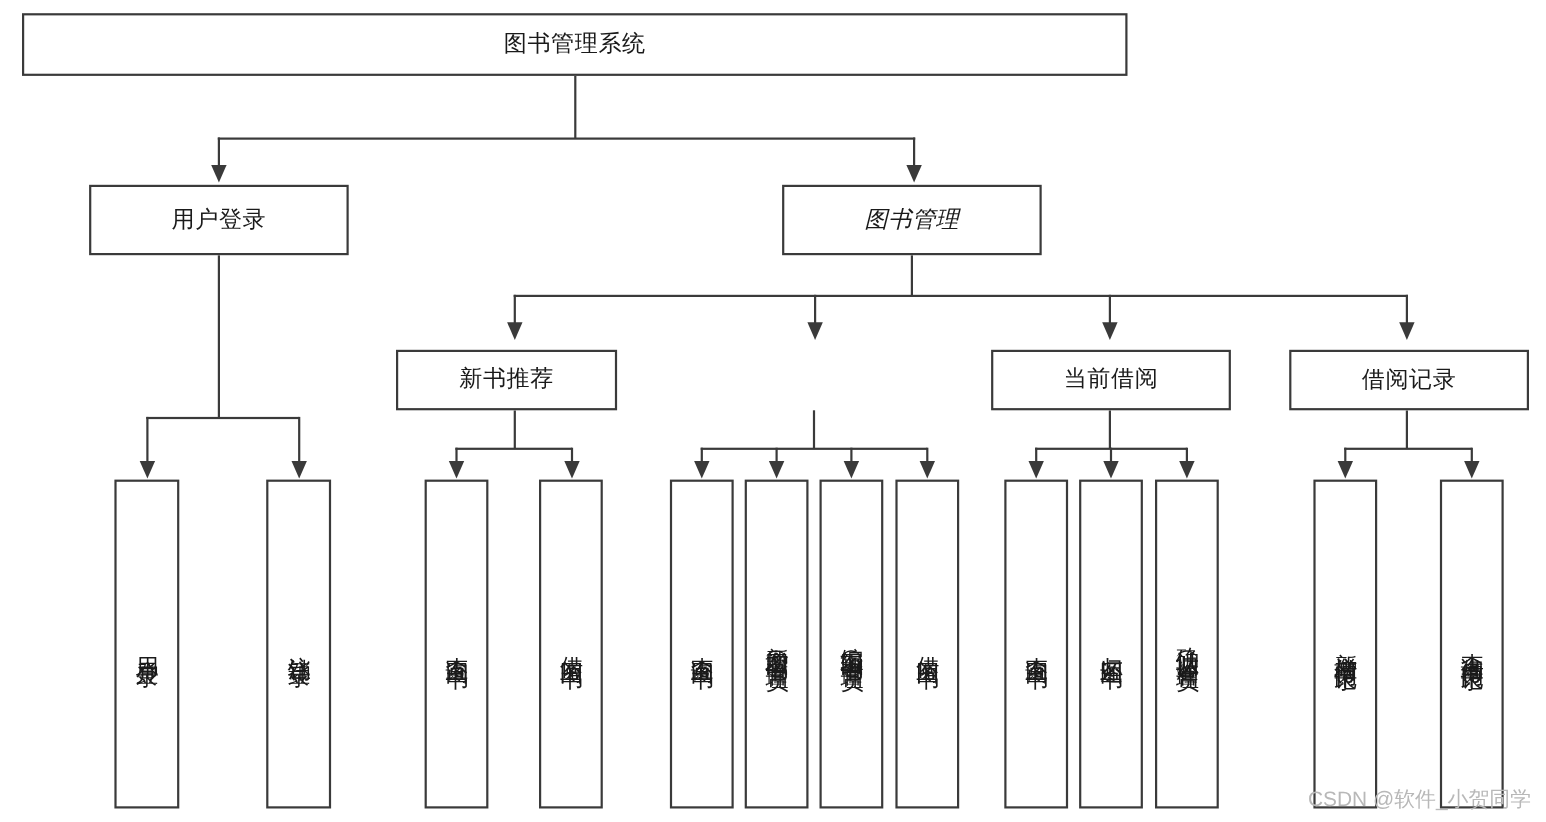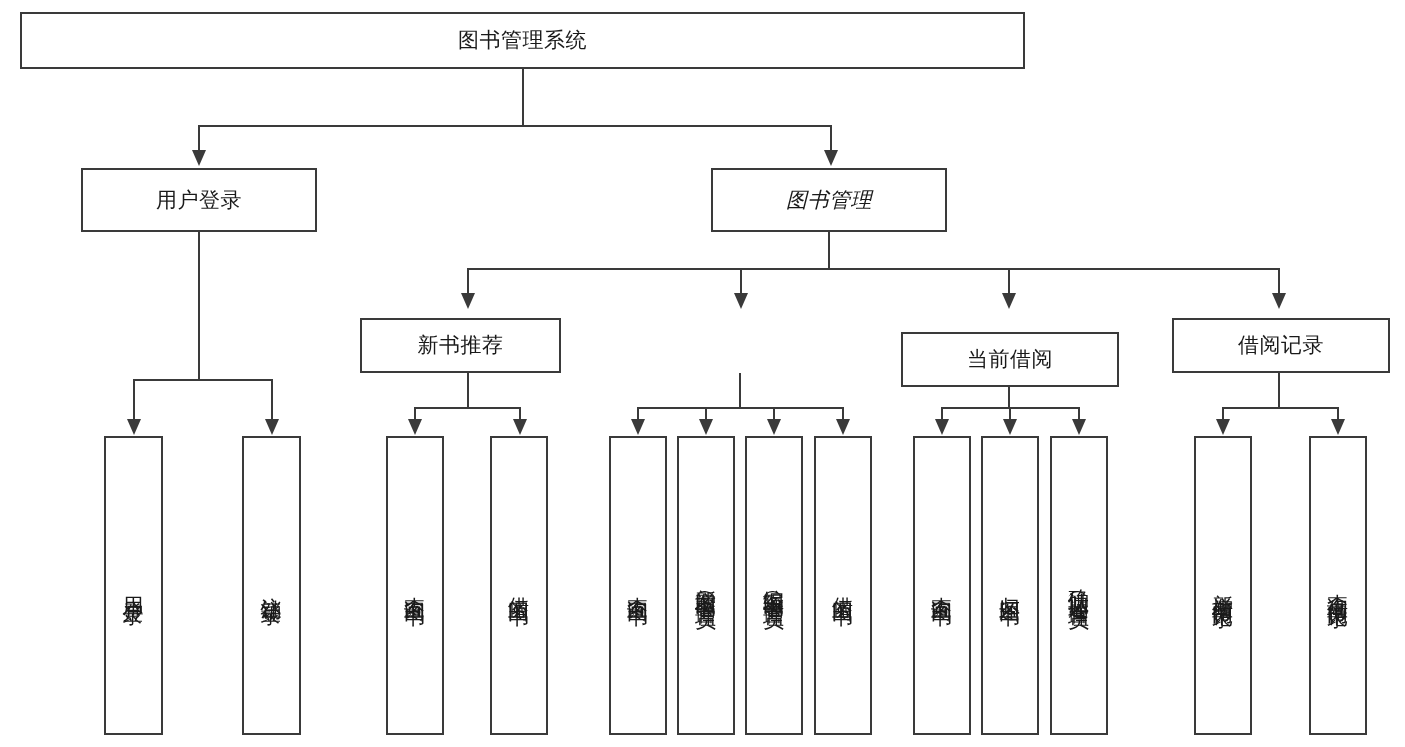--- a/index.html
+++ b/index.html
@@ -125,21 +125,21 @@
   <div class="line vline" style="left:740px; top:268px; height:26px;"></div>
   <div class="arrow" style="left:734px; top:293px;"></div>
   <div class="line vline" style="left:1008px; top:268px; height:26px;"></div>
   <div class="arrow" style="left:1002px; top:293px;"></div>
   <div class="line vline" style="left:1278px; top:268px; height:26px;"></div>
   <div class="arrow" style="left:1272px; top:293px;"></div>
 
   <div class="node h-node" style="left:360px; top:318px; width:201px; height:55px;">
     <span class="lbl">新书推荐</span>
   </div>
-  <div class="node h-node" style="left:901px; top:332px; width:218px; height:55px;align-items:center;">
+  <div class="node h-node" style="left:901px; top:318px; width:218px; height:55px;align-items:center;">
     <span class="lbl">当前借阅</span>
   </div>
   <div class="node h-node" style="left:1172px; top:318px; width:218px; height:55px;font-family:Liberation Serif, serif;">
     <span class="lbl">借阅记录</span>
   </div>
 
   <div class="line vline" style="left:467px; top:373px; width:2px; height:35px;"></div>
   <div class="line hline" style="left:414px; top:407px; width:106px;"></div>
   <div class="line vline" style="left:414px; top:407px; height:13px;"></div>
   <div class="arrow" style="left:408px; top:419px;"></div>
@@ -203,14 +203,15 @@
   <div class="line vline" style="left:1337px; top:407px; height:13px;"></div>
   <div class="arrow" style="left:1331px; top:419px;"></div>
 
   <div class="node v-node" style="left:1194px; top:436px; width:58px; height:299px;">
     <span class="lbl">新增借阅记录</span>
   </div>
   <div class="node v-node" style="left:1309px; top:436px; width:58px; height:299px;">
     <span class="lbl">查询借阅记录</span>
   </div>
 
+  <div id="watermark" style="left:1189px; top:714px;">CSDN @软件_小贺同学</div>
 
 </div>
 
 </body></html>

